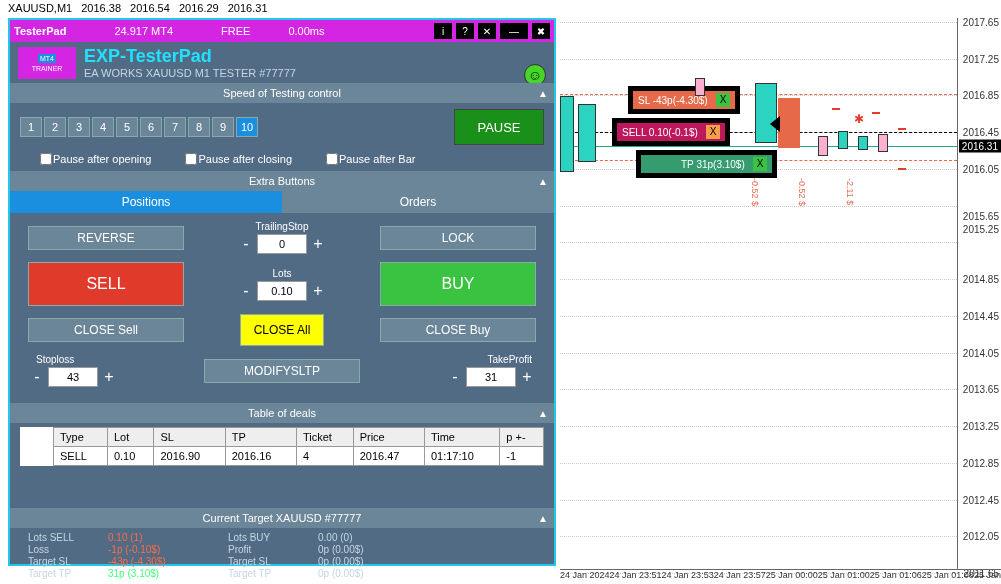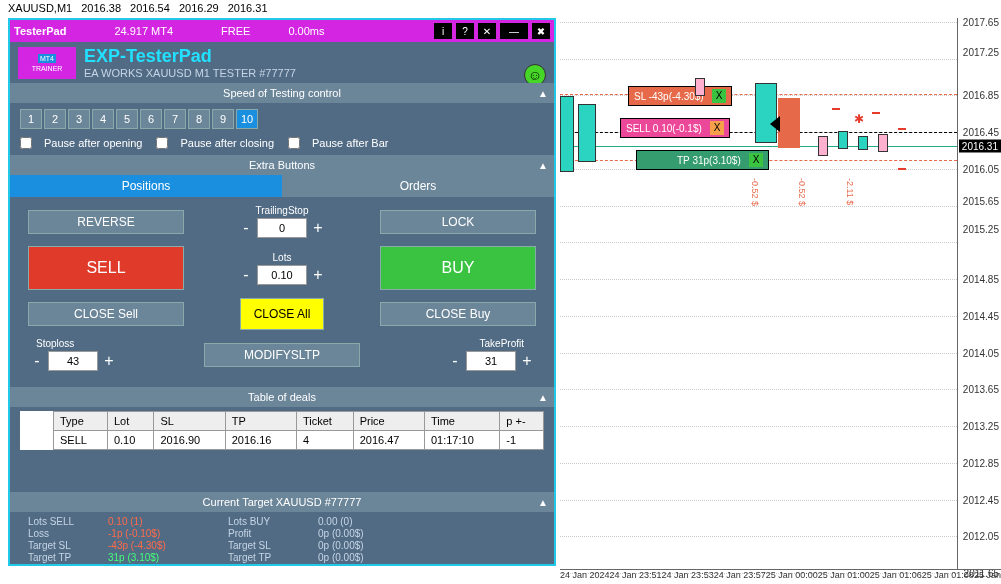--- a/index.html
+++ b/index.html
@@ -22,21 +22,21 @@
 
 .section-header { background: #6b8599; height: 20px; display: flex; align-items: center; justify-content: center; color: #fff; font-size: 11px; position: relative; }
 .section-header .collapse { position: absolute; right: 6px; cursor: pointer; font-size: 10px; }
 
 .speed-section { padding: 6px 10px; }
 .speed-row { display: flex; align-items: center; gap: 4px; }
 .speed-btn { width: 22px; height: 20px; background: #6b8599; color: #fff; font-size: 11px; border: 1px solid #8aa; display: flex; align-items: center; justify-content: center; cursor: pointer; }
 .speed-btn.active { background: #1a8fe0; }
 .pause-btn { width: 90px; height: 36px; background: #1a8f1a; color: #fff; font-size: 13px; display: flex; align-items: center; justify-content: center; margin-left: auto; cursor: pointer; border: 1px solid #444; }
 .check-row { display: flex; gap: 14px; margin-top: 8px; font-size: 11px; color: #fff; }
-.check-row label { display: flex; align-items: center; gap: 12px; }
+.check-row label { display: flex; align-items: center; gap: 1px; margin-left: 20px; }
 .check-row input { width: 12px; height: 12px; }
 
 .tabs { display: flex; height: 22px; }
 .tab { flex: 1; display: flex; align-items: center; justify-content: center; font-size: 12px; color: #fff; cursor: pointer; background: #6b8599; }
 .tab.active { background: #1a8fe0; }
 
 .control-zone { padding: 8px 18px; }
 .row3 { display: grid; grid-template-columns: 1fr 1fr 1fr; gap: 20px; align-items: center; margin-bottom: 8px; }
 .btn { height: 24px; background: #6b8599; color: #fff; font-size: 12px; display: flex; align-items: center; justify-content: center; cursor: pointer; border: 1px solid #8aa; }
 .btn.tall { height: 44px; font-size: 16px; }
@@ -62,24 +62,24 @@
 
 
 .chart { position: absolute; top: 18px; left: 560px; right: 0; bottom: 0; background: #fff; }
 .yaxis { position: absolute; right: 0; top: 0; bottom: 15px; width: 44px; border-left: 1px solid #666; }
 .ytick { position: absolute; right: 2px; font-size: 10px; color: #333; transform: translateY(-50%); }
 .ygrid { position: absolute; left: 0; right: 44px; border-top: 1px dotted #ccc; height: 0; }
 .xaxis { position: absolute; left: 0; right: 0; bottom: 0; height: 15px; border-top: 1px solid #666; display: flex; font-size: 9px; color: #333; }
 .xaxis span { flex: 1; text-align: center; white-space: nowrap; }
 
 .price-box { position: absolute; right: 0; background: #000; color: #fff; font-size: 10px; padding: 1px 3px; transform: translateY(-50%); }
-.order-label { position: absolute; font-size: 10px; padding: 2px 5px; border: 1px solid #000000; display: flex; align-items: center; gap: 4px; }
+.order-label { position: absolute; font-size: 10px; padding: 2px 5px; border: 5px solid #000000; display: flex; align-items: center; gap: 4px; }
 .order-label .x { background: #3ac241; color: #000; padding: 0 4px; margin-left: 4px; height: 14px; line-height: 14px; }
 .order-label.sl { background: #e66a4a; color: #fff; }
-.order-label.sell { background: #ec4899; color: #fff; margin-left: 8px; }
+.order-label.sell { background: #be185d; color: #fff; }
 .order-label.tp { background: #349c6f; color: #fff; padding-left: 40px; }
 .candle { position: absolute; width: 10px; border: 1px solid #333; }
 .candle.teal { background: #2ad4c0; }
 .candle.pink { background: #ffb0ce; }
 .hline { position: absolute; left: 0; right: 44px; height: 0; border-top: 1px dashed #e66a4a; }
 .hline.green { border-top: 1px dashed #2a8; }
 .hline.black { border-top: 1px dashed #000; }
 .vtxt { position: absolute; font-size: 9px; color: #e66a4a; writing-mode: vertical-rl; }
 .red-dash { position: absolute; width: 8px; height: 0; border-top: 2px solid #e63a2a; }
 </style>
@@ -132,20 +132,21 @@
           <div class="speed-btn">2</div>
           <div class="speed-btn">3</div>
           <div class="speed-btn">4</div>
           <div class="speed-btn">5</div>
           <div class="speed-btn">6</div>
           <div class="speed-btn">7</div>
           <div class="speed-btn">8</div>
           <div class="speed-btn">9</div>
           <div class="speed-btn active">10</div>
         </div>
+      <div class="pause-btn">PAUSE</div>
     </div>
     <div class="check-row">
       <label>
           <input type="checkbox" style="">
           <span>Pause after opening</span>
         </label>
       <label>
           <input type="checkbox" style="">
           <span>Pause after closing</span>
         </label>
@@ -199,21 +200,21 @@
       <div class="col-center" style="text-align:left">
         <div class="stepper-label" style="text-align:left;margin-left:8px">Stoploss</div>
         <div class="stepper" style="justify-content:flex-start">
           <button>-</button>
           <input value="43" style="">
           <button>+</button>
         </div>
       </div>
       <div class="btn">MODIFYSLTP</div>
       <div class="col-center" style="text-align:right">
-        <div class="stepper-label" style="text-align:right;margin-right:12px">TakeProfit</div>
+        <div class="stepper-label" style="text-align:right;margin-right:4px">TakeProfit</div>
         <div class="stepper" style="justify-content:flex-end">
           <button>-</button>
           <input value="31" style="">
           <button>+</button>
         </div>
       </div>
     </div>
   </div>
 
   <div class="section-header">
@@ -270,25 +271,25 @@
       <div class="lbl">Target TP</div>
       <div class="green">31p (3.10$)</div>
       <div class="lbl">Target TP</div>
       <div class="lbl">0p (0.00$)</div>
     </div>
 </div>
 
 <div class="chart">
   <div class="yaxis" id="yaxis">
       <div class="ytick" style="top: 4px;">2017.65</div>
-      <div class="ytick" style="top: 34px;">2017.25</div>
+      <div class="ytick" style="top: 41px;">2017.25</div>
       <div class="ytick" style="top: 77.4667px;">2016.85</div>
       <div class="ytick" style="top: 114.2px;">2016.45</div>
       <div class="ytick" style="top: 150.933px;">2016.05</div>
-      <div class="ytick" style="top: 183px;">2015.65</div>
+      <div class="ytick" style="top: 198px;">2015.65</div>
       <div class="ytick" style="top: 211px;">2015.25</div>
       <div class="ytick" style="top: 261.133px;">2014.85</div>
       <div class="ytick" style="top: 297.867px;">2014.45</div>
       <div class="ytick" style="top: 334.6px;">2014.05</div>
       <div class="ytick" style="top: 371.333px;">2013.65</div>
       <div class="ytick" style="top: 408.067px;">2013.25</div>
       <div class="ytick" style="top: 444.8px;">2012.85</div>
       <div class="ytick" style="top: 481.533px;">2012.45</div>
       <div class="ytick" style="top: 518.267px;">2012.05</div>
       <div class="ytick" style="top: 555px;">2011.65</div>

